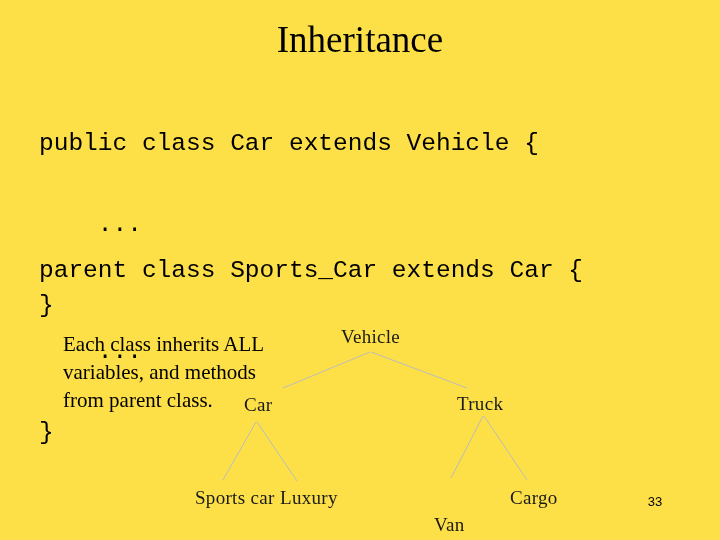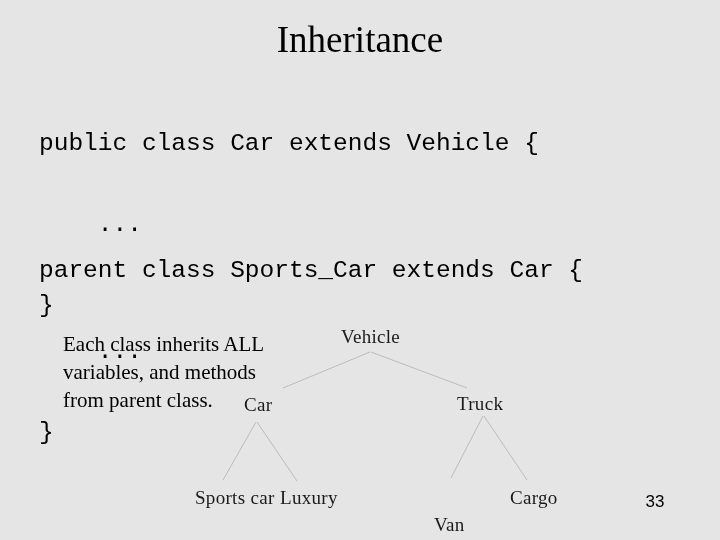--- a/index.html
+++ b/index.html
@@ -13,21 +13,21 @@
     position: relative;
     overflow: hidden;
     font-family: "Liberation Serif", serif;
     color: #000000;
   }
   .slide {
     position: absolute;
     left: 0; top: 0;
     width: 720px;
     height: 540px;
-    background: #e5e5e5;
+    background: #fde047;
   }
   .slide-title {
     position: absolute;
     left: 0;
     top: 18px;
     width: 720px;
     text-align: center;
     font-family: "Liberation Serif", serif;
     font-size: 37px;
     line-height: 44px;
@@ -89,21 +89,21 @@
     font-weight: 300;
     letter-spacing: 0.3px;
   }
   .page-number {
     position: absolute;
     left: 640px;
     top: 494px;
     width: 30px;
     text-align: center;
     font-family: "Liberation Sans", sans-serif;
-    font-size: 17px;
+    font-size: 13px;
     line-height: 16px;
     color: #000000;
   }
 </style>
 </head>
 <body>
 
 <div class="slide">
 
   <div class="slide-title">Inheritance</div>

